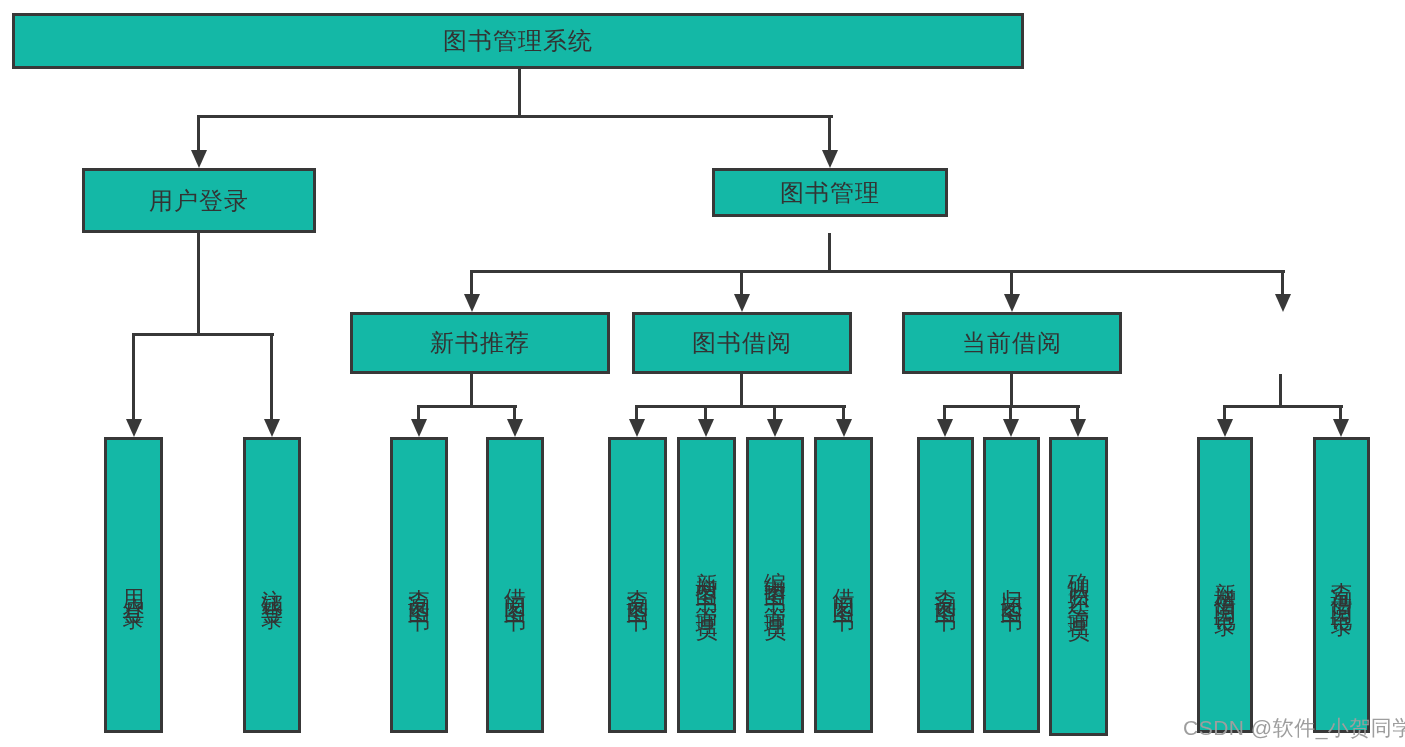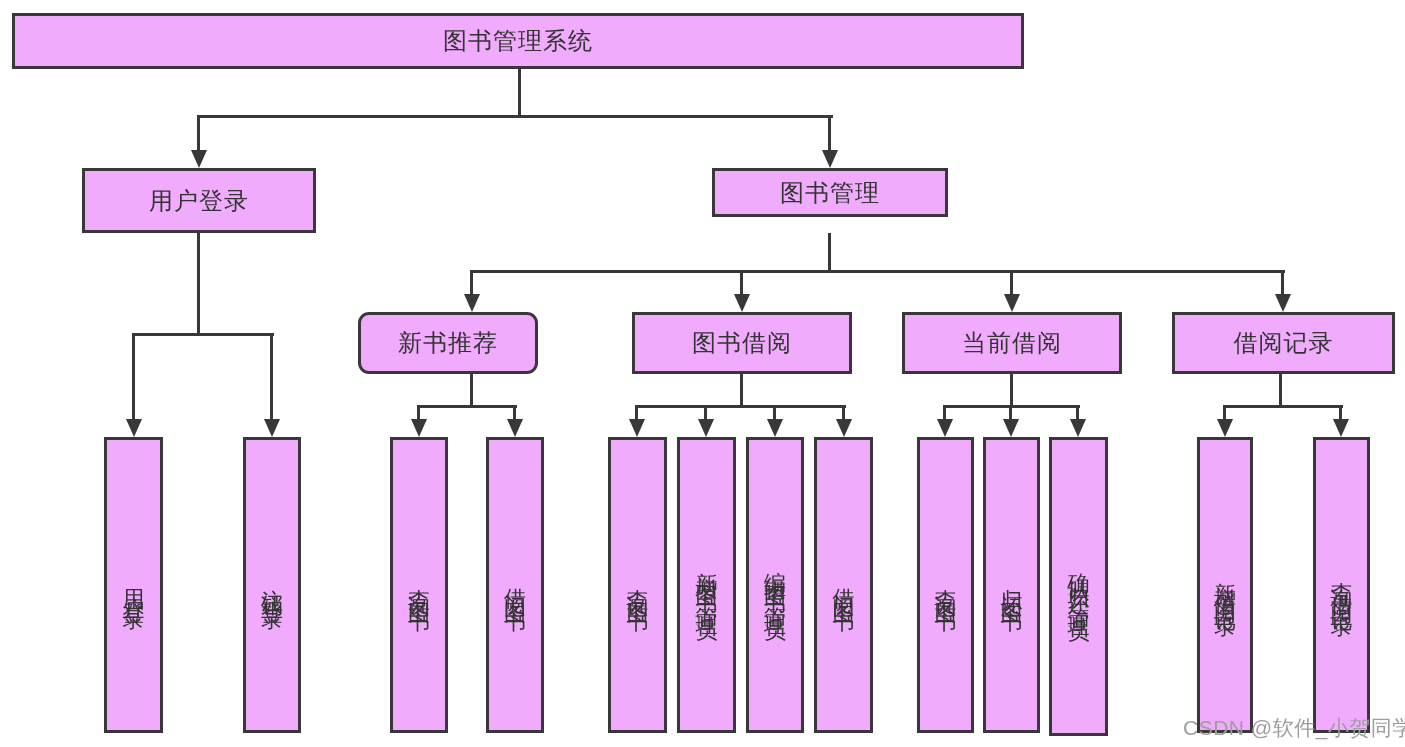--- a/index.html
+++ b/index.html
@@ -1,21 +1,21 @@
 <!DOCTYPE html>
 <html><head>
 <meta charset="utf-8">
 <style>
   html,body{margin:0;padding:0;background:#ffffff;}
   .stage{
     position:relative;width:1405px;height:747px;background:#ffffff;
     font-family:"Liberation Sans","DejaVu Sans",sans-serif;overflow:hidden;
   }
   .box{
-    position:absolute;box-sizing:border-box;border:3px solid #383838;background:#f0abfc;
+    position:absolute;box-sizing:border-box;border:3px solid #383838;background:#14b8a6;
     display:flex;align-items:center;justify-content:center;color:#333333;
   }
   .hlabel{font-size:24px;letter-spacing:1px;white-space:nowrap;}
   .leaf .vlabel{
     writing-mode:vertical-rl;text-orientation:mixed;
     font-size:22px;letter-spacing:7px;line-height:1;color:#333333;white-space:nowrap;
   }
   .vline,.hline{position:absolute;background:#383838;}
   .arrow{
     position:absolute;width:0;height:0;
@@ -61,31 +61,28 @@
   <div class="hline" style="left:470px;top:270px;width:815px;height:3px;"></div>
   <div class="vline" style="left:470px;top:270px;width:3px;height:28px;"></div>
   <div class="arrow" style="left:464px;top:294px;"></div>
   <div class="vline" style="left:740px;top:270px;width:3px;height:28px;"></div>
   <div class="arrow" style="left:734px;top:294px;"></div>
   <div class="vline" style="left:1010px;top:270px;width:3px;height:28px;"></div>
   <div class="arrow" style="left:1004px;top:294px;"></div>
   <div class="vline" style="left:1281px;top:270px;width:3px;height:28px;"></div>
   <div class="arrow" style="left:1275px;top:294px;"></div>
 
-  <div class="box" style="left:358px;top:312px;width:180px;height:62px;border-radius:11px;">
+  <div class="box" style="left:350px;top:312px;width:260px;height:62px;">
     <span class="hlabel">新书推荐</span>
   </div>
   <div class="box" style="left:632px;top:312px;width:220px;height:62px;">
     <span class="hlabel">图书借阅</span>
   </div>
   <div class="box" style="left:902px;top:312px;width:220px;height:62px;">
     <span class="hlabel">当前借阅</span>
-  </div>
-  <div class="box" style="left:1172px;top:312px;width:223px;height:62px;">
-    <span class="hlabel">借阅记录</span>
   </div>
 
   <div class="vline" style="left:470px;top:374px;width:3px;height:33px;"></div>
   <div class="hline" style="left:417px;top:405px;width:100px;height:3px;"></div>
   <div class="vline" style="left:417px;top:405px;width:3px;height:18px;"></div>
   <div class="arrow" style="left:411px;top:419px;"></div>
   <div class="vline" style="left:513px;top:405px;width:3px;height:18px;"></div>
   <div class="arrow" style="left:507px;top:419px;"></div>
 
   <div class="vline" style="left:740px;top:374px;width:3px;height:33px;"></div>

